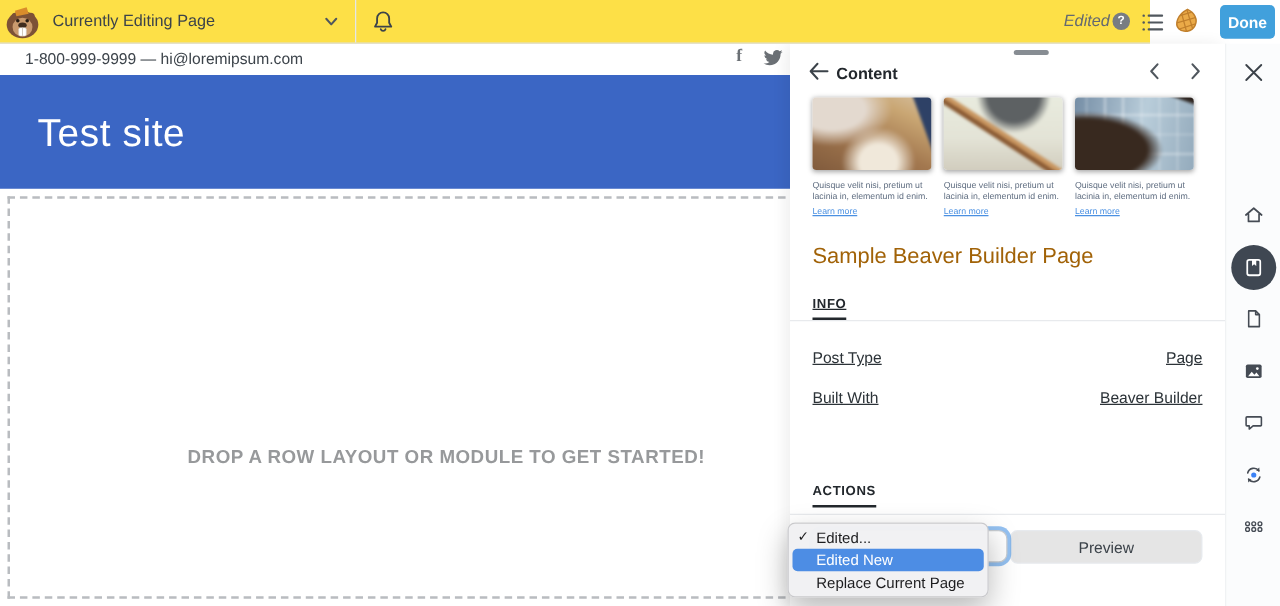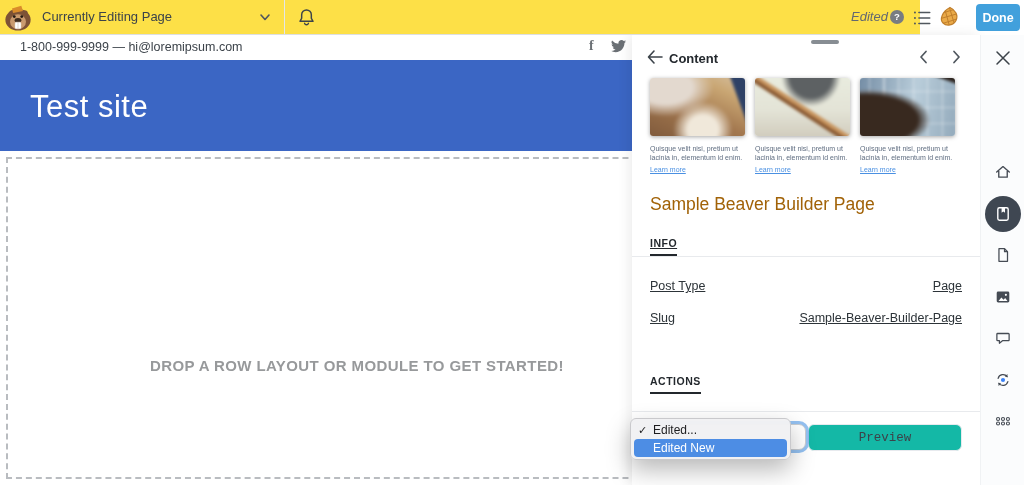--- a/index.html
+++ b/index.html
@@ -57,31 +57,31 @@
     linear-gradient(200deg,#2e2520 0 10%,rgba(46,37,32,0) 11%),
     repeating-linear-gradient(90deg,rgba(255,255,255,.45) 0 1px,rgba(0,0,0,0) 1px 13px),
     repeating-linear-gradient(0deg,rgba(255,255,255,.4) 0 1px,rgba(0,0,0,0) 1px 14px),
     linear-gradient(100deg,#6e87a0 0%,#b9cdda 55%,#8fa6b8 100%); }
   .caption { margin-top:8px; font-size:7px; line-height:9px; color:#5f6d80; }
   .learn { margin-top:4px; font-size:7px; color:#4a90e2; text-decoration:underline; }
 
   .page-title { position:absolute; left:18px; top:159px; font-size:17.5px; font-weight:500; color:#a16207; }
   .tab-label { position:absolute; left:18px; font-size:10.5px; font-weight:700; letter-spacing:.5px; color:#23282d; padding-bottom:5px; border-bottom:2px solid #23282d; cursor:pointer; }
   .tab-info { top:202px;text-decoration:underline; }
-  .tab-actions { top:340px;text-align:center; }
+  .tab-actions { top:352px;text-align:center; }
   .hdivider { position:absolute; left:0; width:348px; height:1px; background:#e8eaed; }
   .div-info { top:221px; }
   .div-actions { top:376px; }
 
   .info-rows { position:absolute; left:0; top:235px; width:348px; }
   .info-row { height:32px; display:flex; align-items:center; justify-content:space-between; padding:0 18px; font-size:12.5px; color:#2c3338;text-decoration:underline; }
   .info-row .val { text-align:right; }
 
   .import-select { position:absolute; left:18px; top:389px; width:156px; height:26px; background:#fff; border:1px solid #c8cdd2; border-radius:7px; box-shadow:0 0 0 3px rgba(77,151,231,.6); cursor:pointer; z-index:1; }
-  .preview-btn { position:absolute; left:176px; top:389px; width:154px; height:27px; background:#14b8a6; border:1px solid #e7eaee; border-radius:6px; font-size:12.5px; color:#3c434a; font-family:Liberation Mono, monospace; cursor:pointer; }
+  .preview-btn { position:absolute; left:176px; top:389px; width:154px; height:27px; background:#e5e5e5; border:1px solid #e7eaee; border-radius:6px; font-size:12.5px; color:#3c434a; font-family:Liberation Sans, sans-serif; cursor:pointer; }
 
   
   .dd-popup { position:absolute; left:630px; top:418px; width:161px; background:rgba(241,241,243,.98); border:1px solid #c9c9cc; border-radius:6px; box-shadow:0 10px 25px rgba(0,0,0,.28); padding:2px 0; z-index:30; }
   .dd-item { position:relative; height:18px; line-height:18px; font-size:12px; color:#1d1d1f; padding-left:22px; cursor:pointer; white-space:nowrap; }
   .dd-check { position:absolute; left:7px; top:0; width:12px; font-size:11px; }
   .dd-item.selected { background:#4d8de4; color:#fff; border-radius:4px; margin:0 3px; padding-left:19px; }
 
   
   .side { position:absolute; left:980px; top:35px; width:44px; height:450px; background:#fbfcfd; border-left:1px solid #f0f2f4; z-index:25; }
   .side .ic { position:absolute; left:13px; width:18px; height:18px; cursor:pointer; }
@@ -227,39 +227,42 @@
 
     <div class="tab-label tab-info">INFO</div>
     <div class="hdivider div-info"></div>
 
     <div class="info-rows">
       <div class="info-row">
         <span class="lbl">Post Type</span>
         <span class="val">Page</span>
       </div>
       <div class="info-row">
-        <span class="lbl">Slug</span>
-        <span class="val">Sample-Beaver-Builder-Page</span>
+        <span class="lbl">Built With</span>
+        <span class="val">Beaver Builder</span>
       </div>
     </div>
 
     <div class="tab-label tab-actions">ACTIONS</div>
     <div class="hdivider div-actions"></div>
 
     <div class="import-select"></div>
     <button class="preview-btn">Preview</button>
   </div>
 
   <div class="dd-popup">
     <div class="dd-item">
       <span class="dd-check">✓</span>
       <span>Edited...</span>
     </div>
     <div class="dd-item selected">
       <span>Edited New</span>
+    </div>
+    <div class="dd-item">
+      <span>Replace Current Page</span>
     </div>
   </div>
 
   <div class="side">
     <div class="ic ic-close">
       <svg width="18" height="18" viewBox="0 0 18 18">
           <path d="M3 3 L15 15 M15 3 L3 15" stroke="#3c434a" stroke-width="1.5" stroke-linecap="round"></path>
         </svg>
     </div>
     <div class="ic ic-home">

